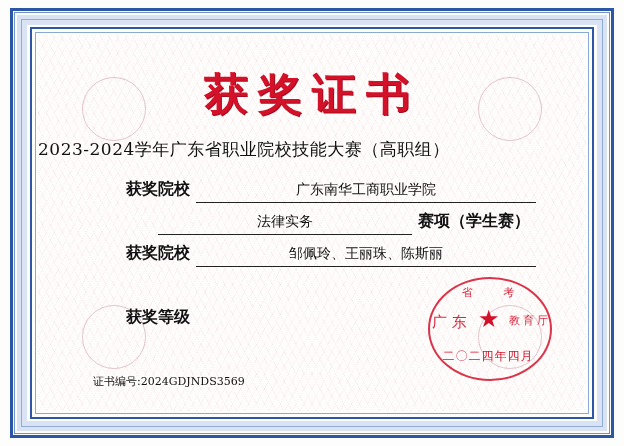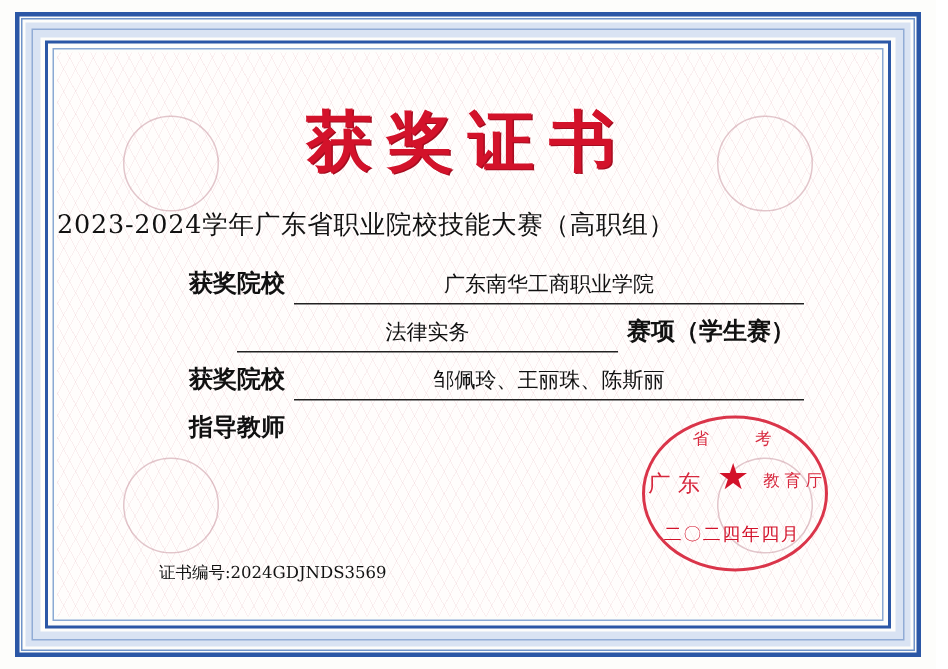--- a/index.html
+++ b/index.html
@@ -153,21 +153,21 @@
   }
   .row.first .row-label {
     width: 60px;
   }
   .row.first .row-value {
     margin-left: 0;
   }
 
   .cert-no {
     position: absolute;
-    left: 68px;
+    left: 55px;
     bottom: 22px;
     font-family: "DejaVu Serif", "Liberation Serif", serif;
     font-size: 11px;
     color: #111;
     white-space: nowrap;
   }
 
   .seal {
     position: absolute;
     right: 34px;
@@ -267,24 +267,24 @@
         <div class="row-value">法律实务</div>
         <div class="row-suffix">赛项（学生赛）</div>
       </div>
 
       <div class="row">
         <div class="row-label">获奖院校</div>
         <div class="row-value">邹佩玲、王丽珠、陈斯丽</div>
       </div>
 
       <div class="row">
-        <div class="row-label">指导教师</div>
-      </div>
-
-      <div class="row">
+      </div>
+
+      <div class="row">
+        <div class="row-label">获奖等级</div>
       </div>
 
     </div>
 
     <div class="cert-no">证书编号:2024GDJNDS3569</div>
 
     <div class="seal">
       <div class="seal-ring"></div>
       <div class="seal-arc-text">省 考</div>
       <div class="seal-side-left">广 东</div>

